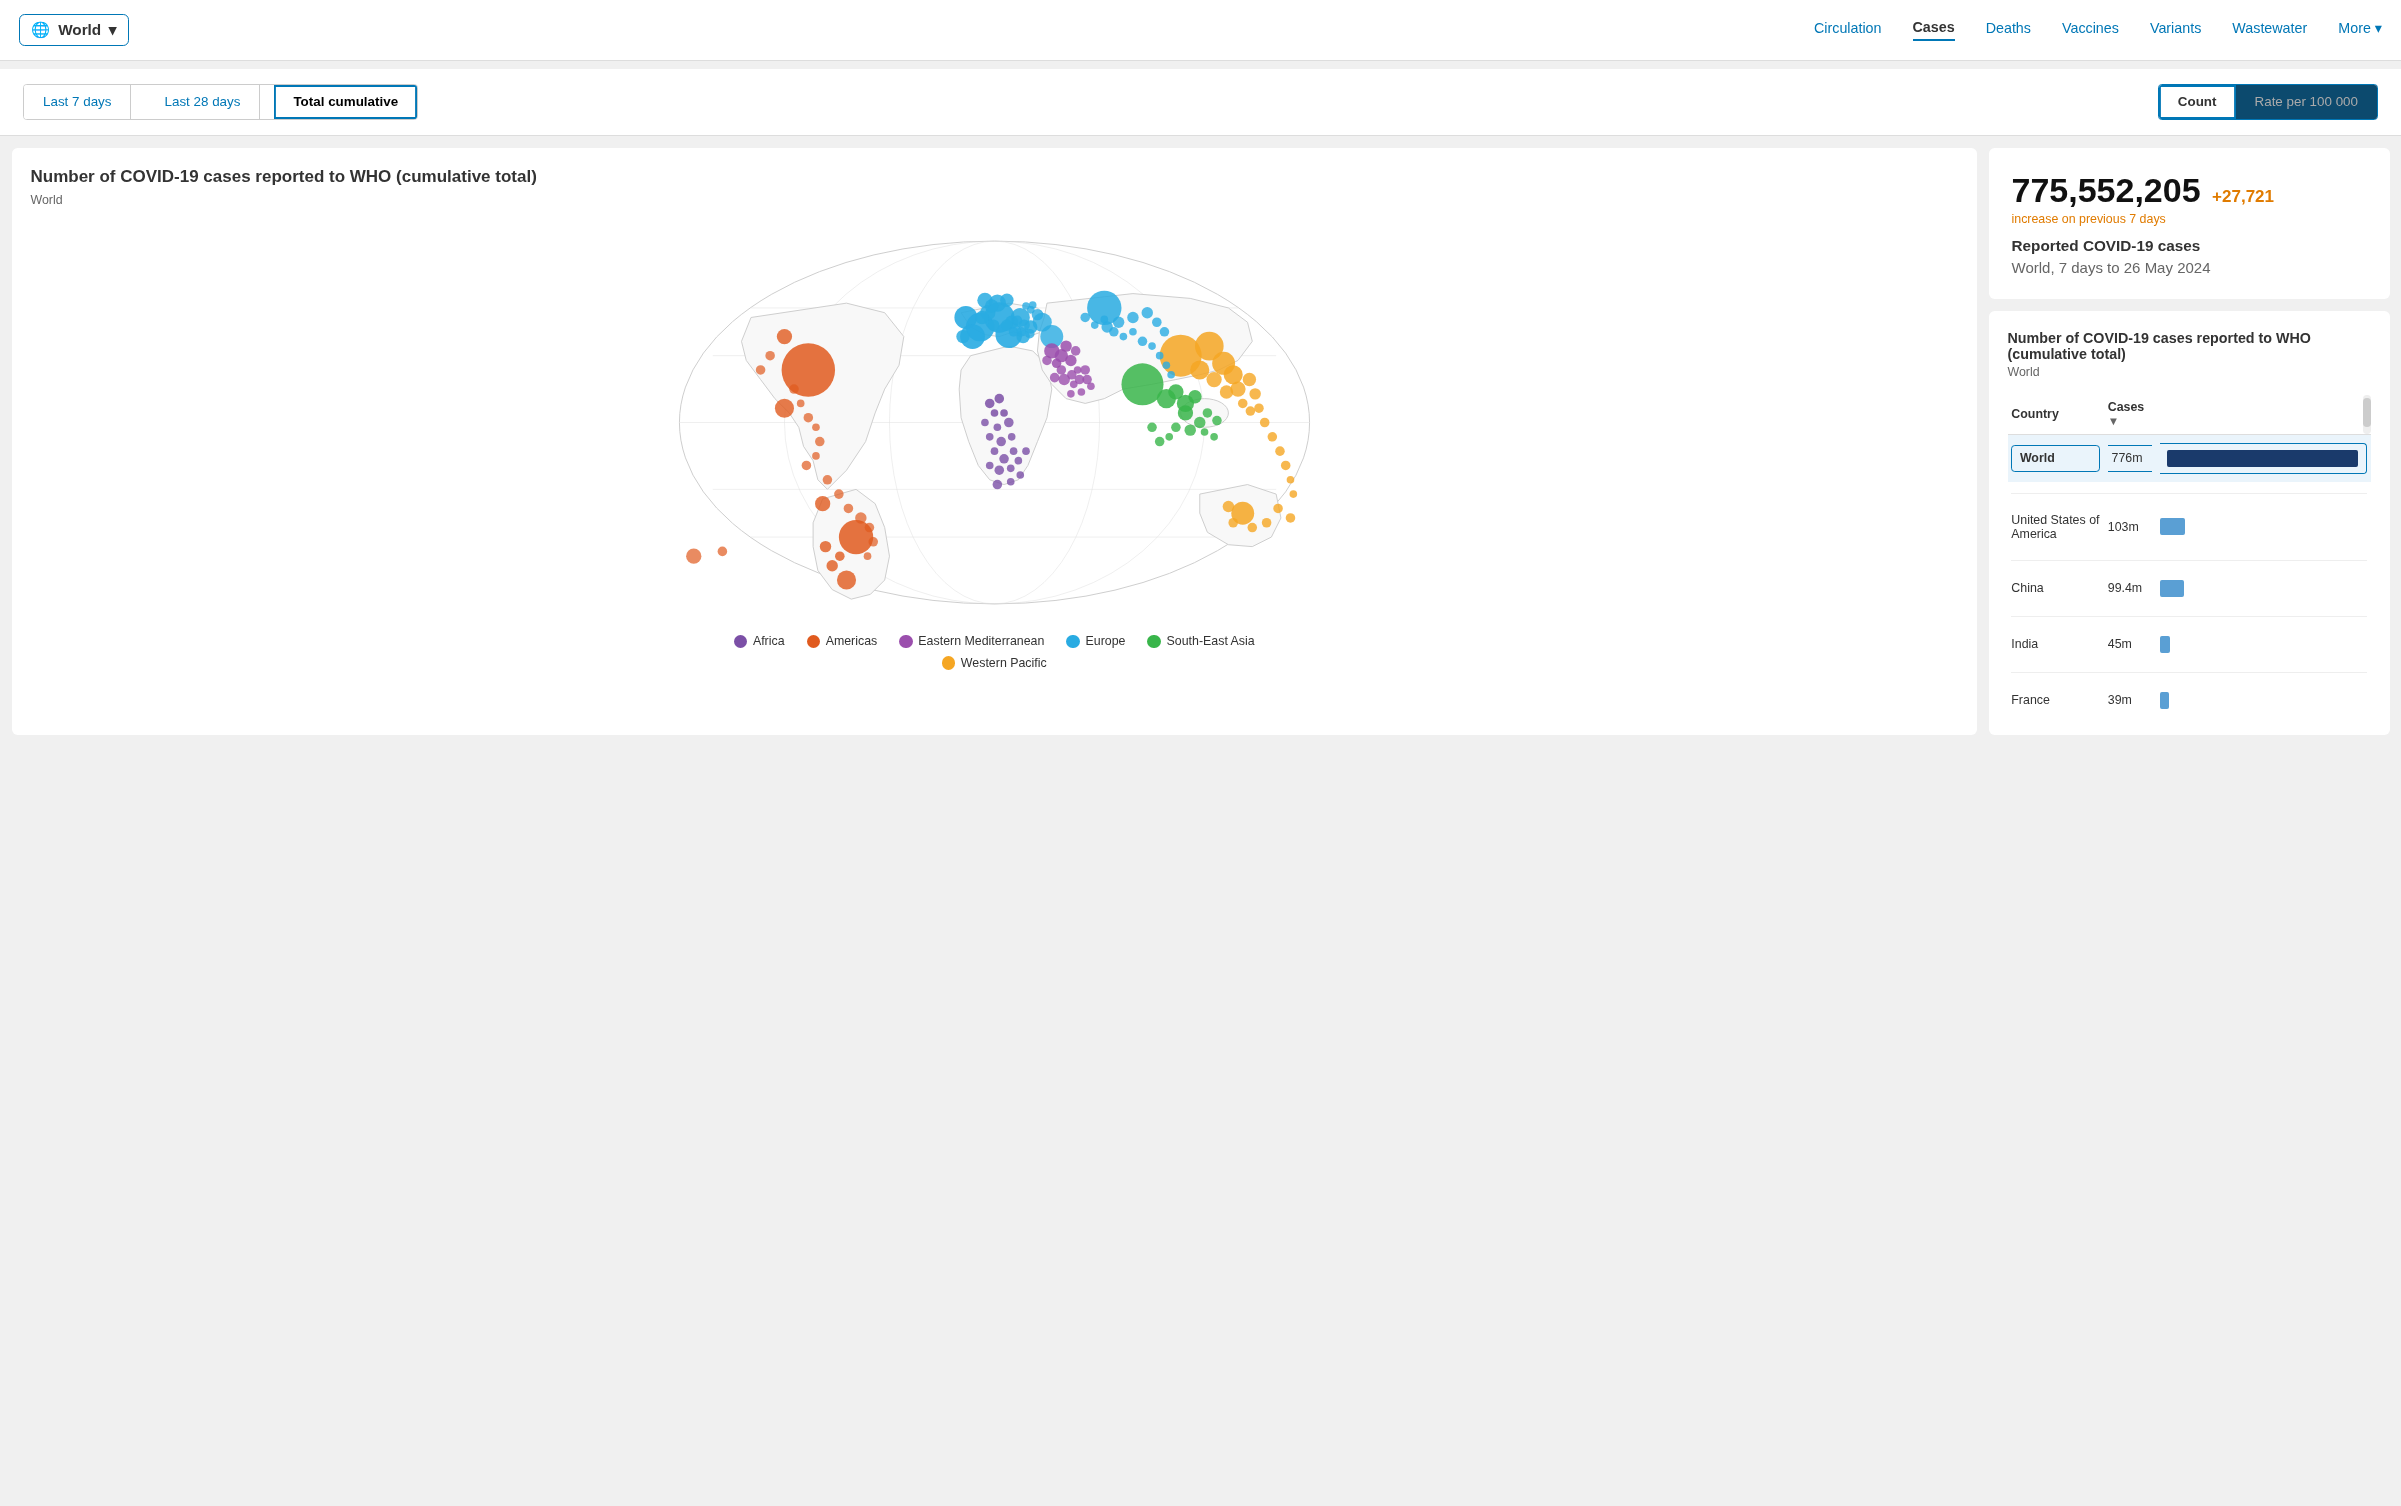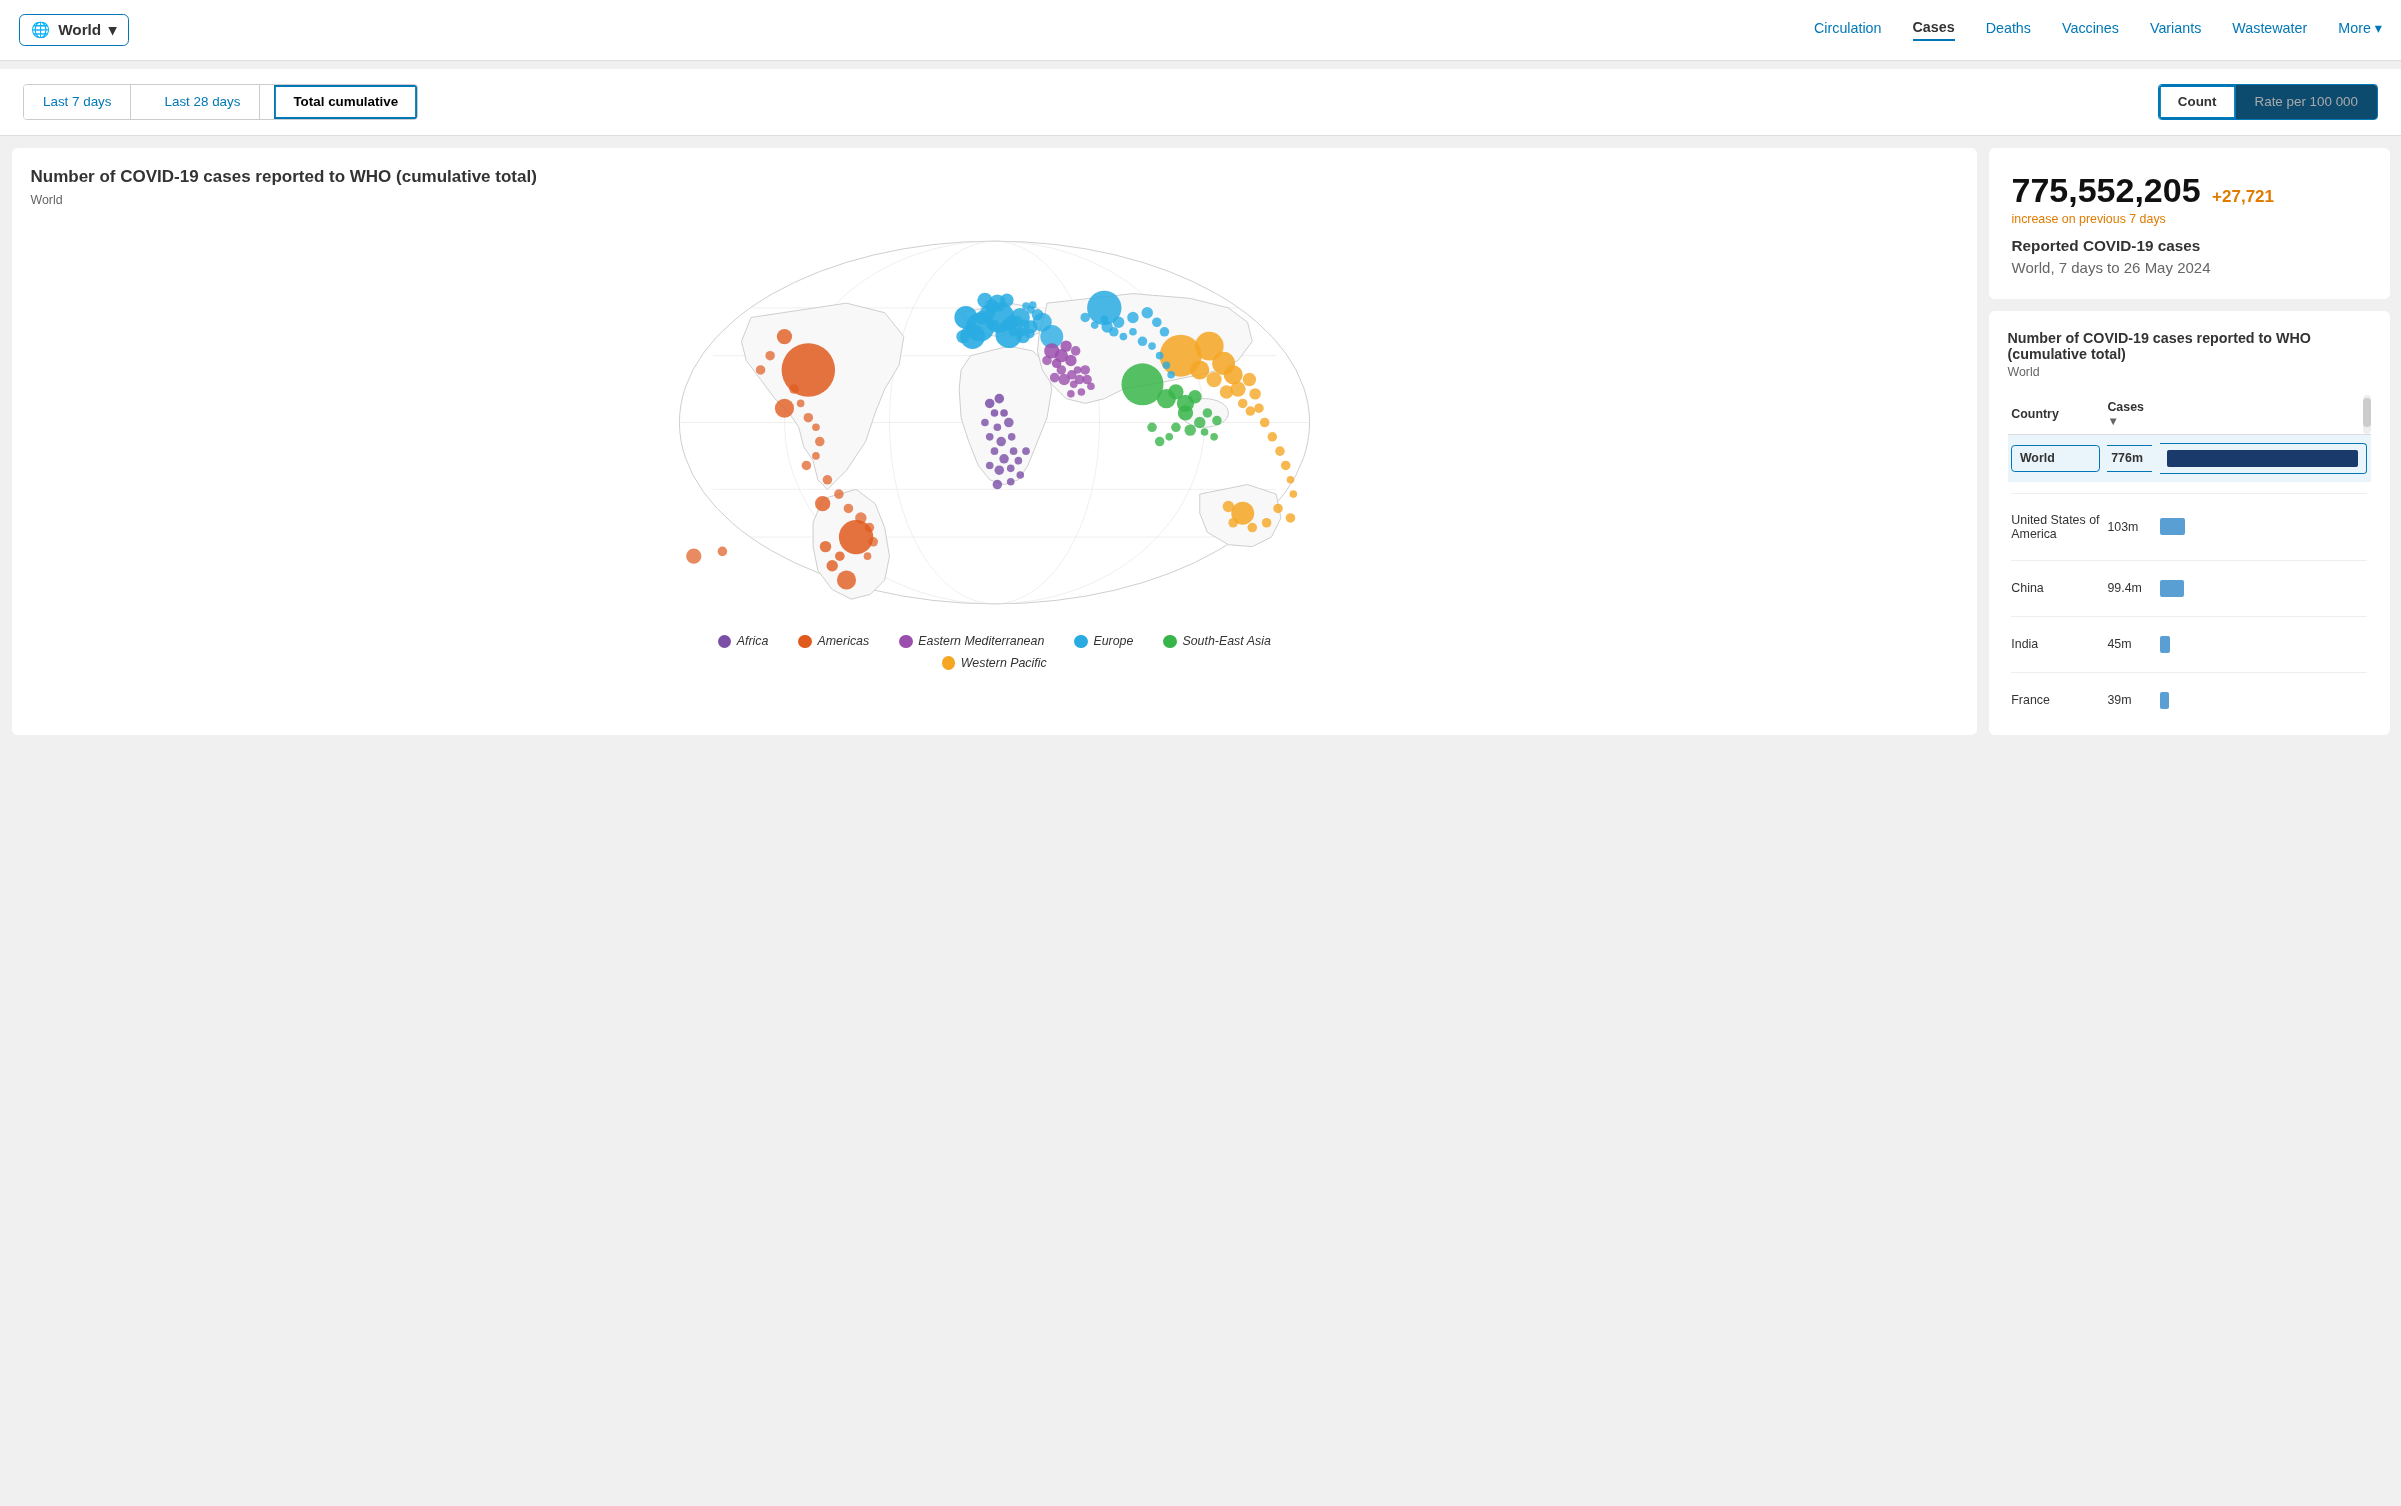--- a/index.html
+++ b/index.html
@@ -157,22 +157,21 @@
     }
     .legend-title {
       font-size: 12.4px;
       color: #666;
       margin-bottom: 7.6px;
     }
     .legend-items {
       display: flex;
       flex-wrap: wrap;
       justify-content: center;
-      gap: 30px;
-      font-style: italic;
+      gap: 22px;
     }
     .legend-item {
       display: flex;
       align-items: center;
       gap: 5.7px;
       font-size: 12.4px;
     }
     .legend-dot {
       width: 13.4px;
       height: 13.4px;
@@ -616,21 +615,21 @@
               </th>
             </tr>
           </thead>
           <tbody>
 
             <tr style="background:#eaf4fb;">
               <td style="font-weight:700;padding:9.6px 3.8px;border:none;">
                 <div style="border:1.9px solid #0077b6;border-radius:3.8px;padding:5.7px 7.6px;font-weight:700;">World</div>
               </td>
               <td style="font-weight:700;border:none;">
-                <div style="border-top:1.9px solid #0077b6;border-bottom:1.9px solid #0077b6;padding:5.7px 3.8px;font-weight:700;">776m</div>
+                <div style="border-top:1.9px solid #0077b6;border-bottom:1.9px solid #0077b6;padding:5.7px 3.8px;font-weight:400;">776m</div>
               </td>
               <td style="border:none;">
                 <div style="border-top:1.9px solid #0077b6;border-bottom:1.9px solid #0077b6;border-right:1.9px solid #0077b6;border-radius:0 3.8px 3.8px 0;padding:5.7px 7.6px;">
                   <div class="bar world"></div>
                 </div>
               </td>
             </tr>
             <tr class="divider-row">
               <td colspan="3">
                   <div class="divider"></div>

